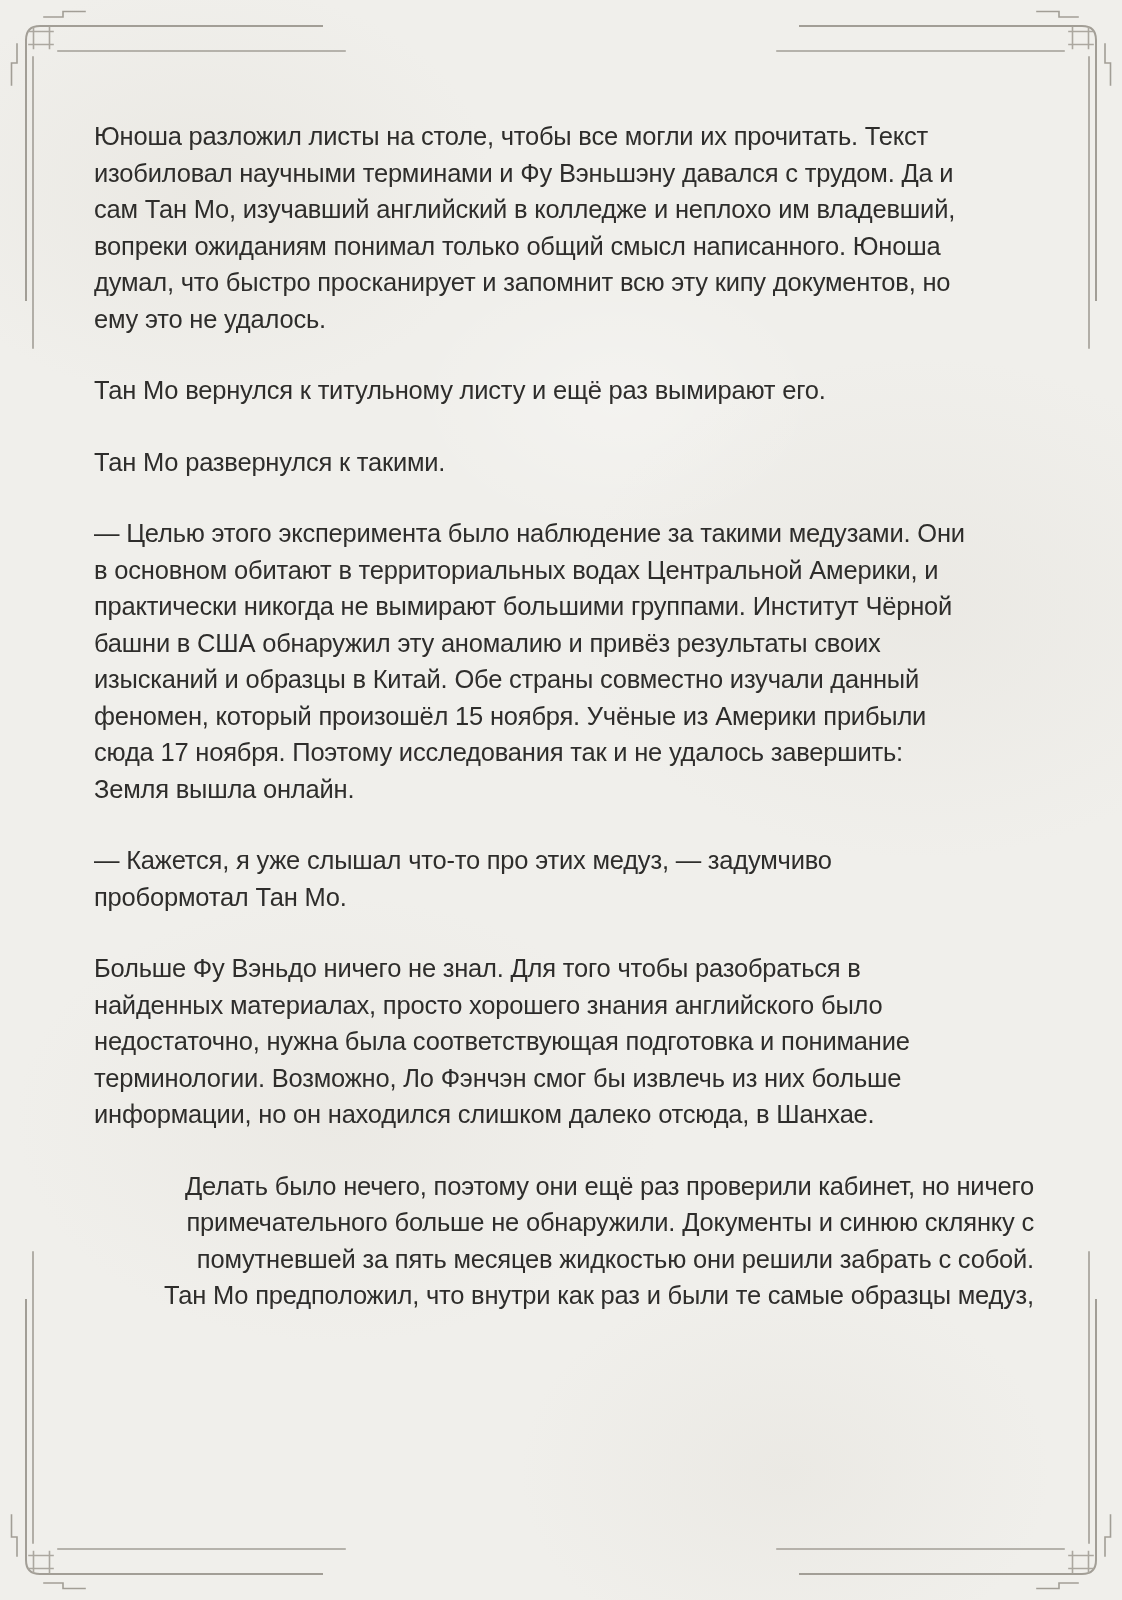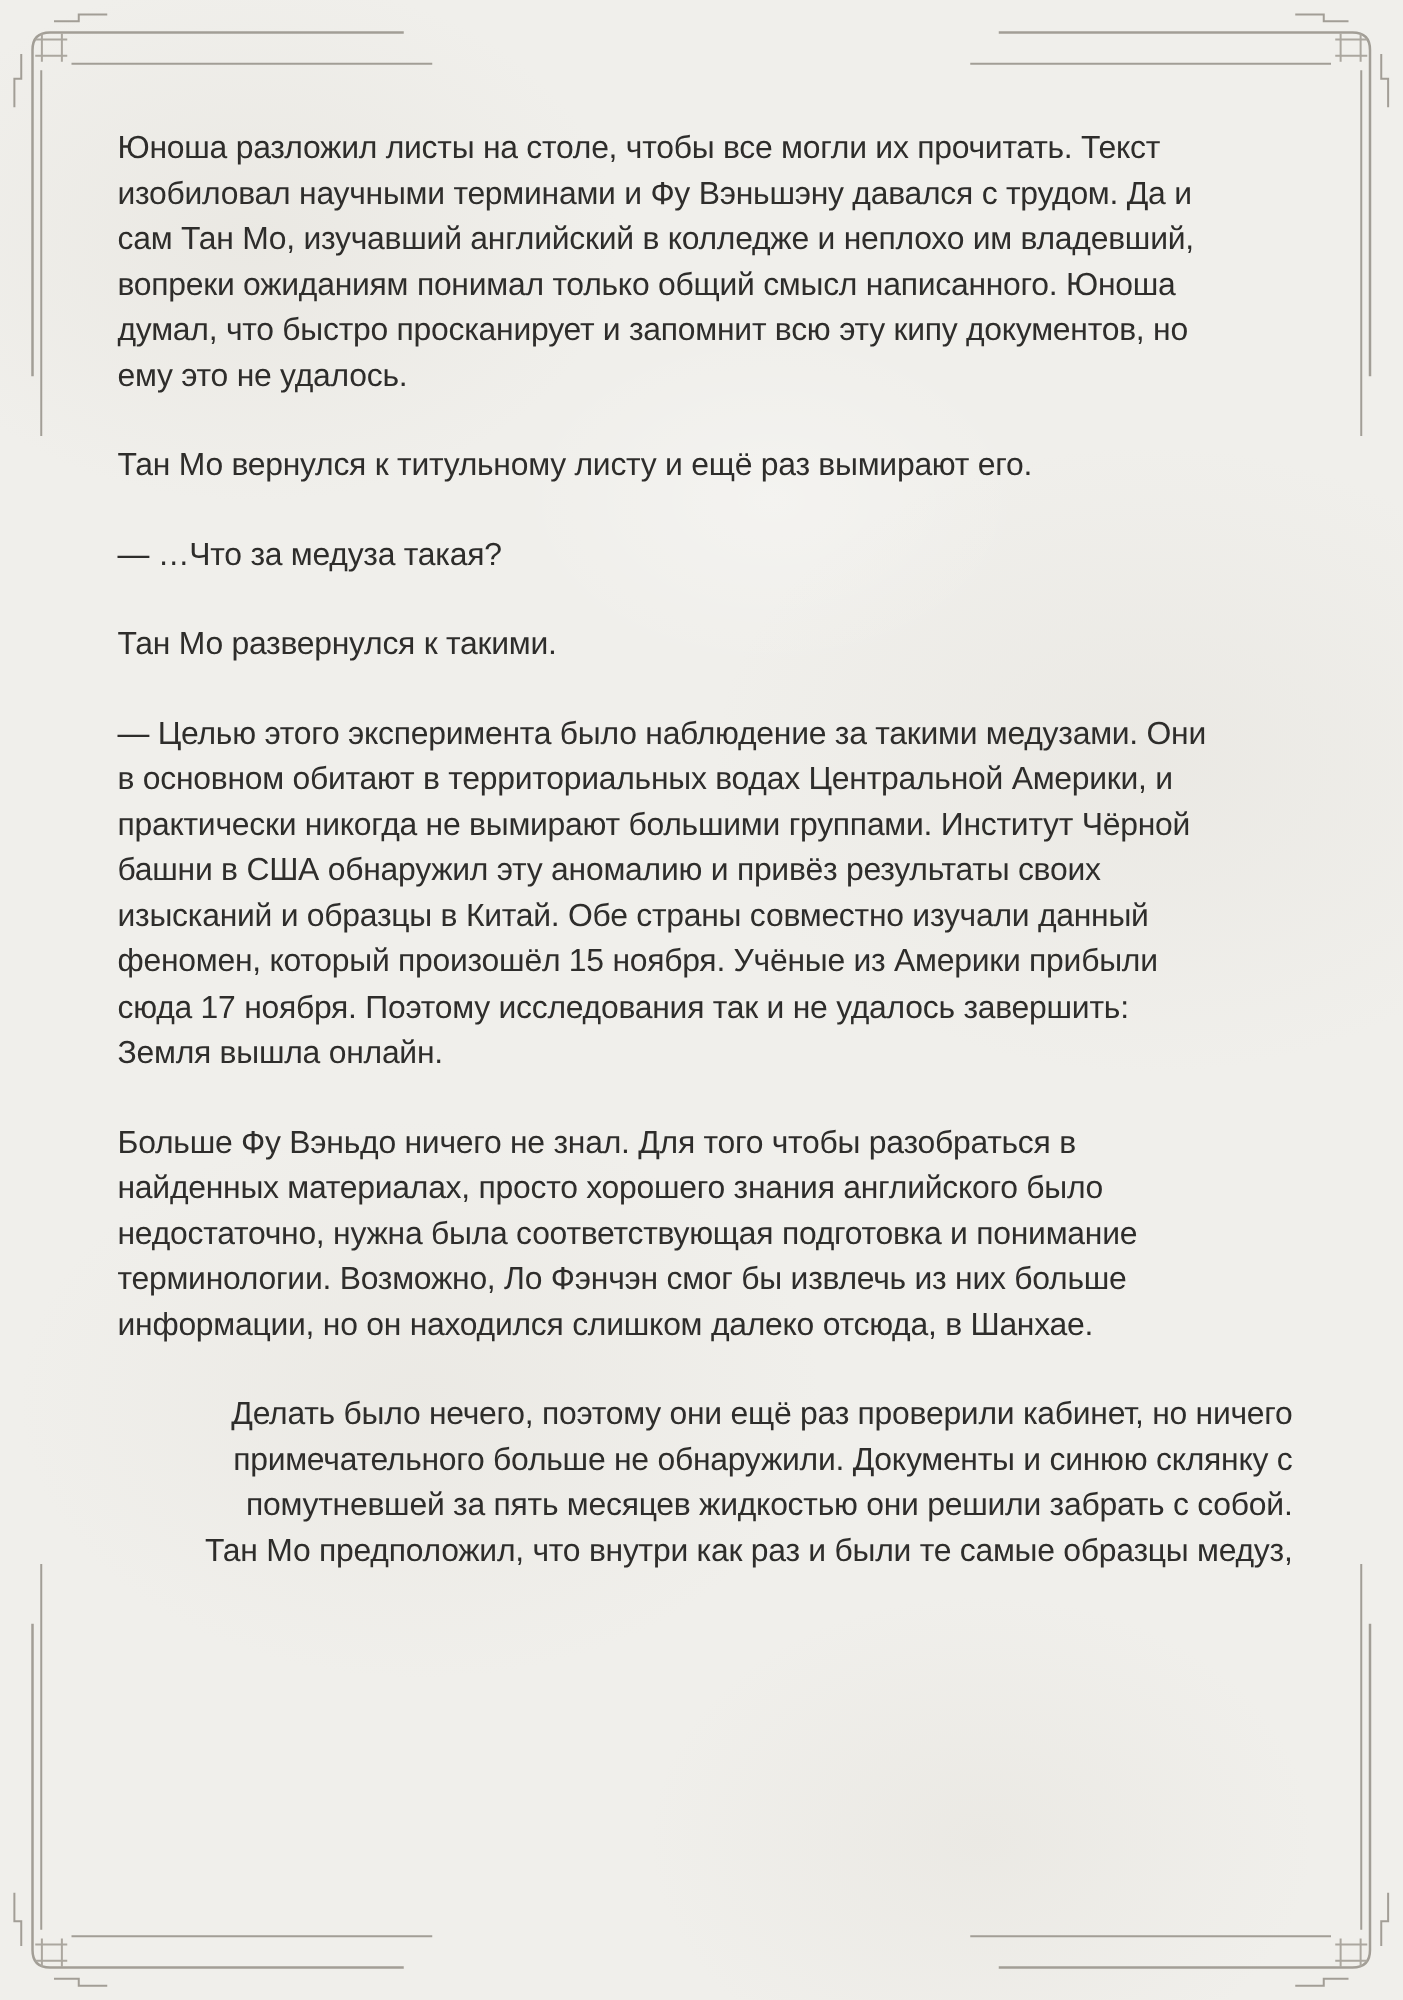--- a/index.html
+++ b/index.html
@@ -31,21 +31,21 @@
   .corner svg { display: block; width: 100%; height: 100%; }
   .corner.tl { top: 0; left: 0; }
   .corner.tr { top: 0; right: 0; transform: scaleX(-1); }
   .corner.bl { bottom: 0; left: 0; transform: scaleY(-1); }
   .corner.br { bottom: 0; right: 0; transform: scale(-1,-1); }
 
   
   .page-text {
     position: absolute;
     left: 94px;
-    top: 100px;
+    top: 118px;
     width: 940px;
     color: #2e2d2b;
     font-size: 25.5px;
     line-height: 36.5px;
     letter-spacing: -0.2px;
   }
   .para {
     margin: 0 0 35px 0;
     white-space: pre-line;
   }
@@ -95,30 +95,31 @@
 </div>
 
 <div class="page-text">
     <p class="para">Юноша разложил листы на столе, чтобы все могли их прочитать. Текст
 изобиловал научными терминами и Фу Вэньшэну давался с трудом. Да и
 сам Тан Мо, изучавший английский в колледже и неплохо им владевший,
 вопреки ожиданиям понимал только общий смысл написанного. Юноша
 думал, что быстро просканирует и запомнит всю эту кипу документов, но
 ему это не удалось.</p>
     <p class="para">Тан Мо вернулся к титульному листу и ещё раз вымирают его.</p>
-    <p class="para">— …Что за медуза такая?</p>
     <p class="para">Тан Мо развернулся к такими.</p>
     <p class="para">— Целью этого эксперимента было наблюдение за такими медузами. Они
 в основном обитают в территориальных водах Центральной Америки, и
 практически никогда не вымирают большими группами. Институт Чёрной
 башни в США обнаружил эту аномалию и привёз результаты своих
 изысканий и образцы в Китай. Обе страны совместно изучали данный
 феномен, который произошёл 15 ноября. Учёные из Америки прибыли
 сюда 17 ноября. Поэтому исследования так и не удалось завершить:
 Земля вышла онлайн.</p>
+    <p class="para">— Кажется, я уже слышал что-то про этих медуз, — задумчиво
+пробормотал Тан Мо.</p>
     <p class="para">Больше Фу Вэньдо ничего не знал. Для того чтобы разобраться в
 найденных материалах, просто хорошего знания английского было
 недостаточно, нужна была соответствующая подготовка и понимание
 терминологии. Возможно, Ло Фэнчэн смог бы извлечь из них больше
 информации, но он находился слишком далеко отсюда, в Шанхае.</p>
     <p class="para">Делать было нечего, поэтому они ещё раз проверили кабинет, но ничего
 примечательного больше не обнаружили. Документы и синюю склянку с
 помутневшей за пять месяцев жидкостью они решили забрать с собой.
 Тан Мо предположил, что внутри как раз и были те самые образцы медуз,</p>
   </div>

